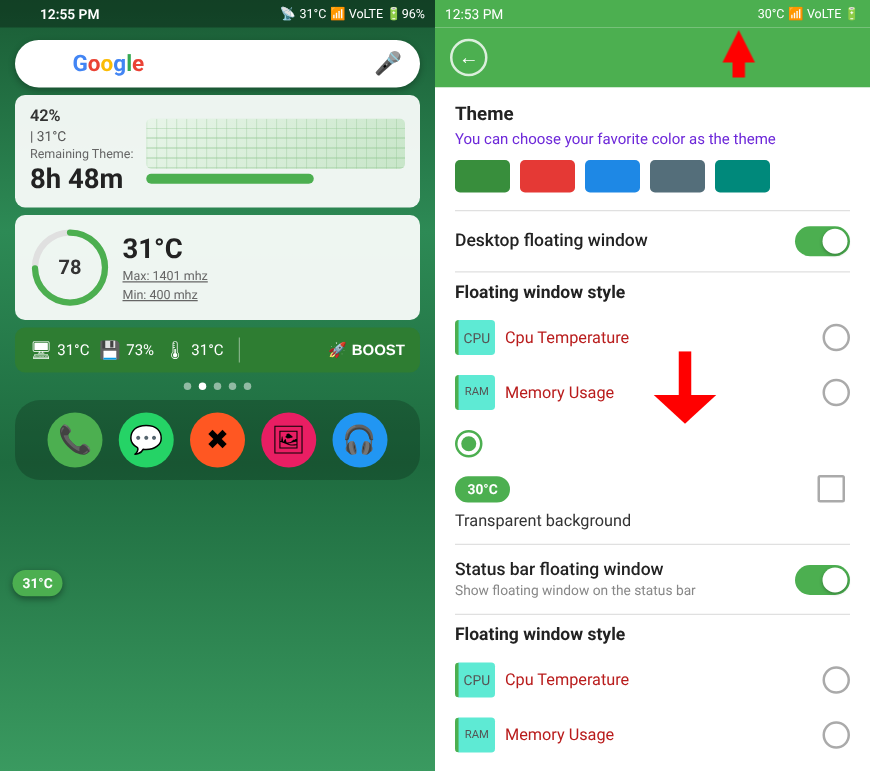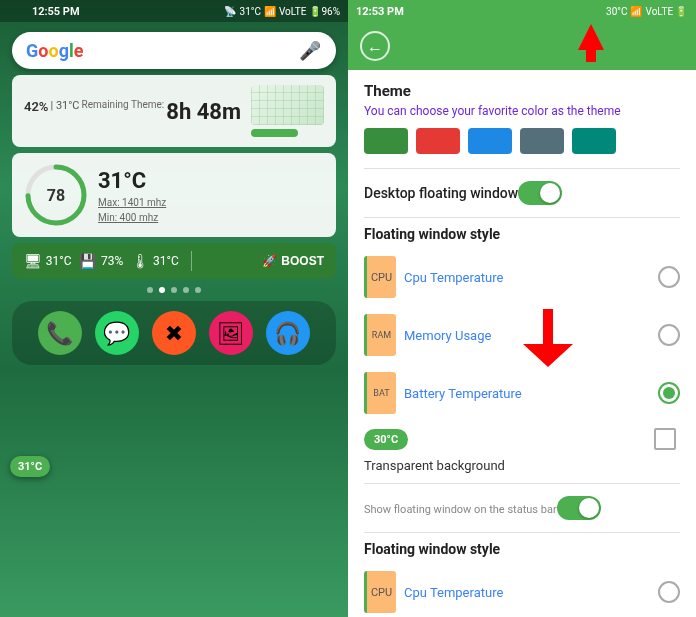--- a/index.html
+++ b/index.html
@@ -60,20 +60,21 @@
       border-radius: 25px;
       padding: 8px 14px;
       display: flex;
       align-items: center;
       justify-content: space-between;
       box-shadow: 0 2px 6px rgba(0,0,0,0.3);
     }
     .google-logo {
       font-size: 18px;
       font-weight: bold;
+      margin-left: 32px;
     }
     .google-logo span:nth-child(1) { color: #4285F4; }
     .google-logo span:nth-child(2) { color: #EA4335; }
     .google-logo span:nth-child(3) { color: #FBBC05; }
     .google-logo span:nth-child(4) { color: #4285F4; }
     .google-logo span:nth-child(5) { color: #34A853; }
     .google-logo span:nth-child(6) { color: #EA4335; }
     .mic-icon {
       color: #4285F4;
       font-size: 18px;
@@ -86,20 +87,21 @@
       margin: 6px 12px;
       background: rgba(255,255,255,0.92);
       border-radius: 8px;
       padding: 10px 12px;
       display: flex;
       gap: 10px;
       align-items: center;
     }
     .battery-left {
       display: flex;
+      flex-direction: column;
       gap: 2px;
     }
     .battery-percent-temp {
       font-size: 13px;
       color: #333;
       font-weight: 600;
     }
     .battery-remaining {
       font-size: 10px;
       color: #666;
@@ -308,21 +310,21 @@
       background: #4CAF50;
       display: flex;
       align-items: center;
       justify-content: space-between;
       padding: 4px 8px;
       height: 22px;
     }
     .status-bar-right .time {
       color: white;
       font-size: 11px;
-      font-weight: 700;
+      font-weight: 400;
     }
     .status-bar-right .icons {
       display: flex;
       align-items: center;
       gap: 3px;
       color: white;
       font-size: 10px;
     }
 
     
@@ -380,20 +382,21 @@
     .divider {
       height: 1px;
       background: #e0e0e0;
       margin: 0 16px;
     }
 
     
     .setting-row {
       display: flex;
       align-items: center;
+      justify-content: space-between;
       padding: 12px 16px;
     }
     .setting-text {}
     .setting-title {
       font-size: 14px;
       color: #222;
       font-weight: 500;
     }
     .setting-subtitle {
       font-size: 11px;
@@ -437,33 +440,33 @@
       justify-content: space-between;
       padding: 8px 16px;
     }
     .radio-left {
       display: flex;
       align-items: center;
       gap: 8px;
     }
     .radio-icon {
       width: 32px;
-      height: 42px;
-      background: #fdba74;
+      height: 28px;
+      background: #5eead4;
       border-radius: 3px;
       display: flex;
       align-items: center;
       justify-content: center;
       font-size: 11px;
       color: #555;
       border-left: 3px solid #4CAF50;
     }
     .radio-label {
       font-size: 13px;
-      color: #3b82f6;
+      color: #b91c1c;
     }
     .radio-btn {
       width: 22px;
       height: 22px;
       border-radius: 50%;
       border: 2px solid #aaa;
       display: flex;
       align-items: center;
       justify-content: center;
       cursor: pointer;
@@ -640,39 +643,36 @@
     </div>
 
     <div style="position:relative;height:0;overflow:visible;">
       <svg width="80" height="60" style="position:absolute;left:160px;top:-55px;z-index:30;">
         <rect x="35" y="0" width="10" height="35" fill="red"></rect>
         <polygon points="15,35 65,35 40,58" fill="red"></polygon>
       </svg>
     </div>
 
     <div class="radio-row">
-      <div class="radio-left">
-        <div class="radio-icon" style="font-size:9px;">BAT</div>
-        <span class="radio-label">Battery Temperature</span>
-      </div>
       <div class="radio-btn selected"></div>
     </div>
 
     <div style="padding:6px 16px;display:flex;align-items:center;">
       <div style="background:#4CAF50;color:white;font-size:11px;font-weight:bold;padding:4px 10px;border-radius:14px;display:inline-block;">30°C</div>
       <div style="flex:1;display:flex;justify-content:flex-end;padding-right:4px;">
         <div class="checkbox-btn"></div>
       </div>
     </div>
     <div style="padding:2px 16px 10px 16px;font-size:13px;color:#333;">Transparent background</div>
 
     <div class="divider"></div>
 
     <div class="setting-row">
       <div class="setting-text">
+        <div class="setting-title">Status bar floating window</div>
         <div class="setting-subtitle">Show floating window on the status bar</div>
       </div>
       <div class="toggle"></div>
     </div>
 
     <div class="divider"></div>
 
     <div class="subsection-title">Floating window style</div>
 
     <div class="radio-row">

